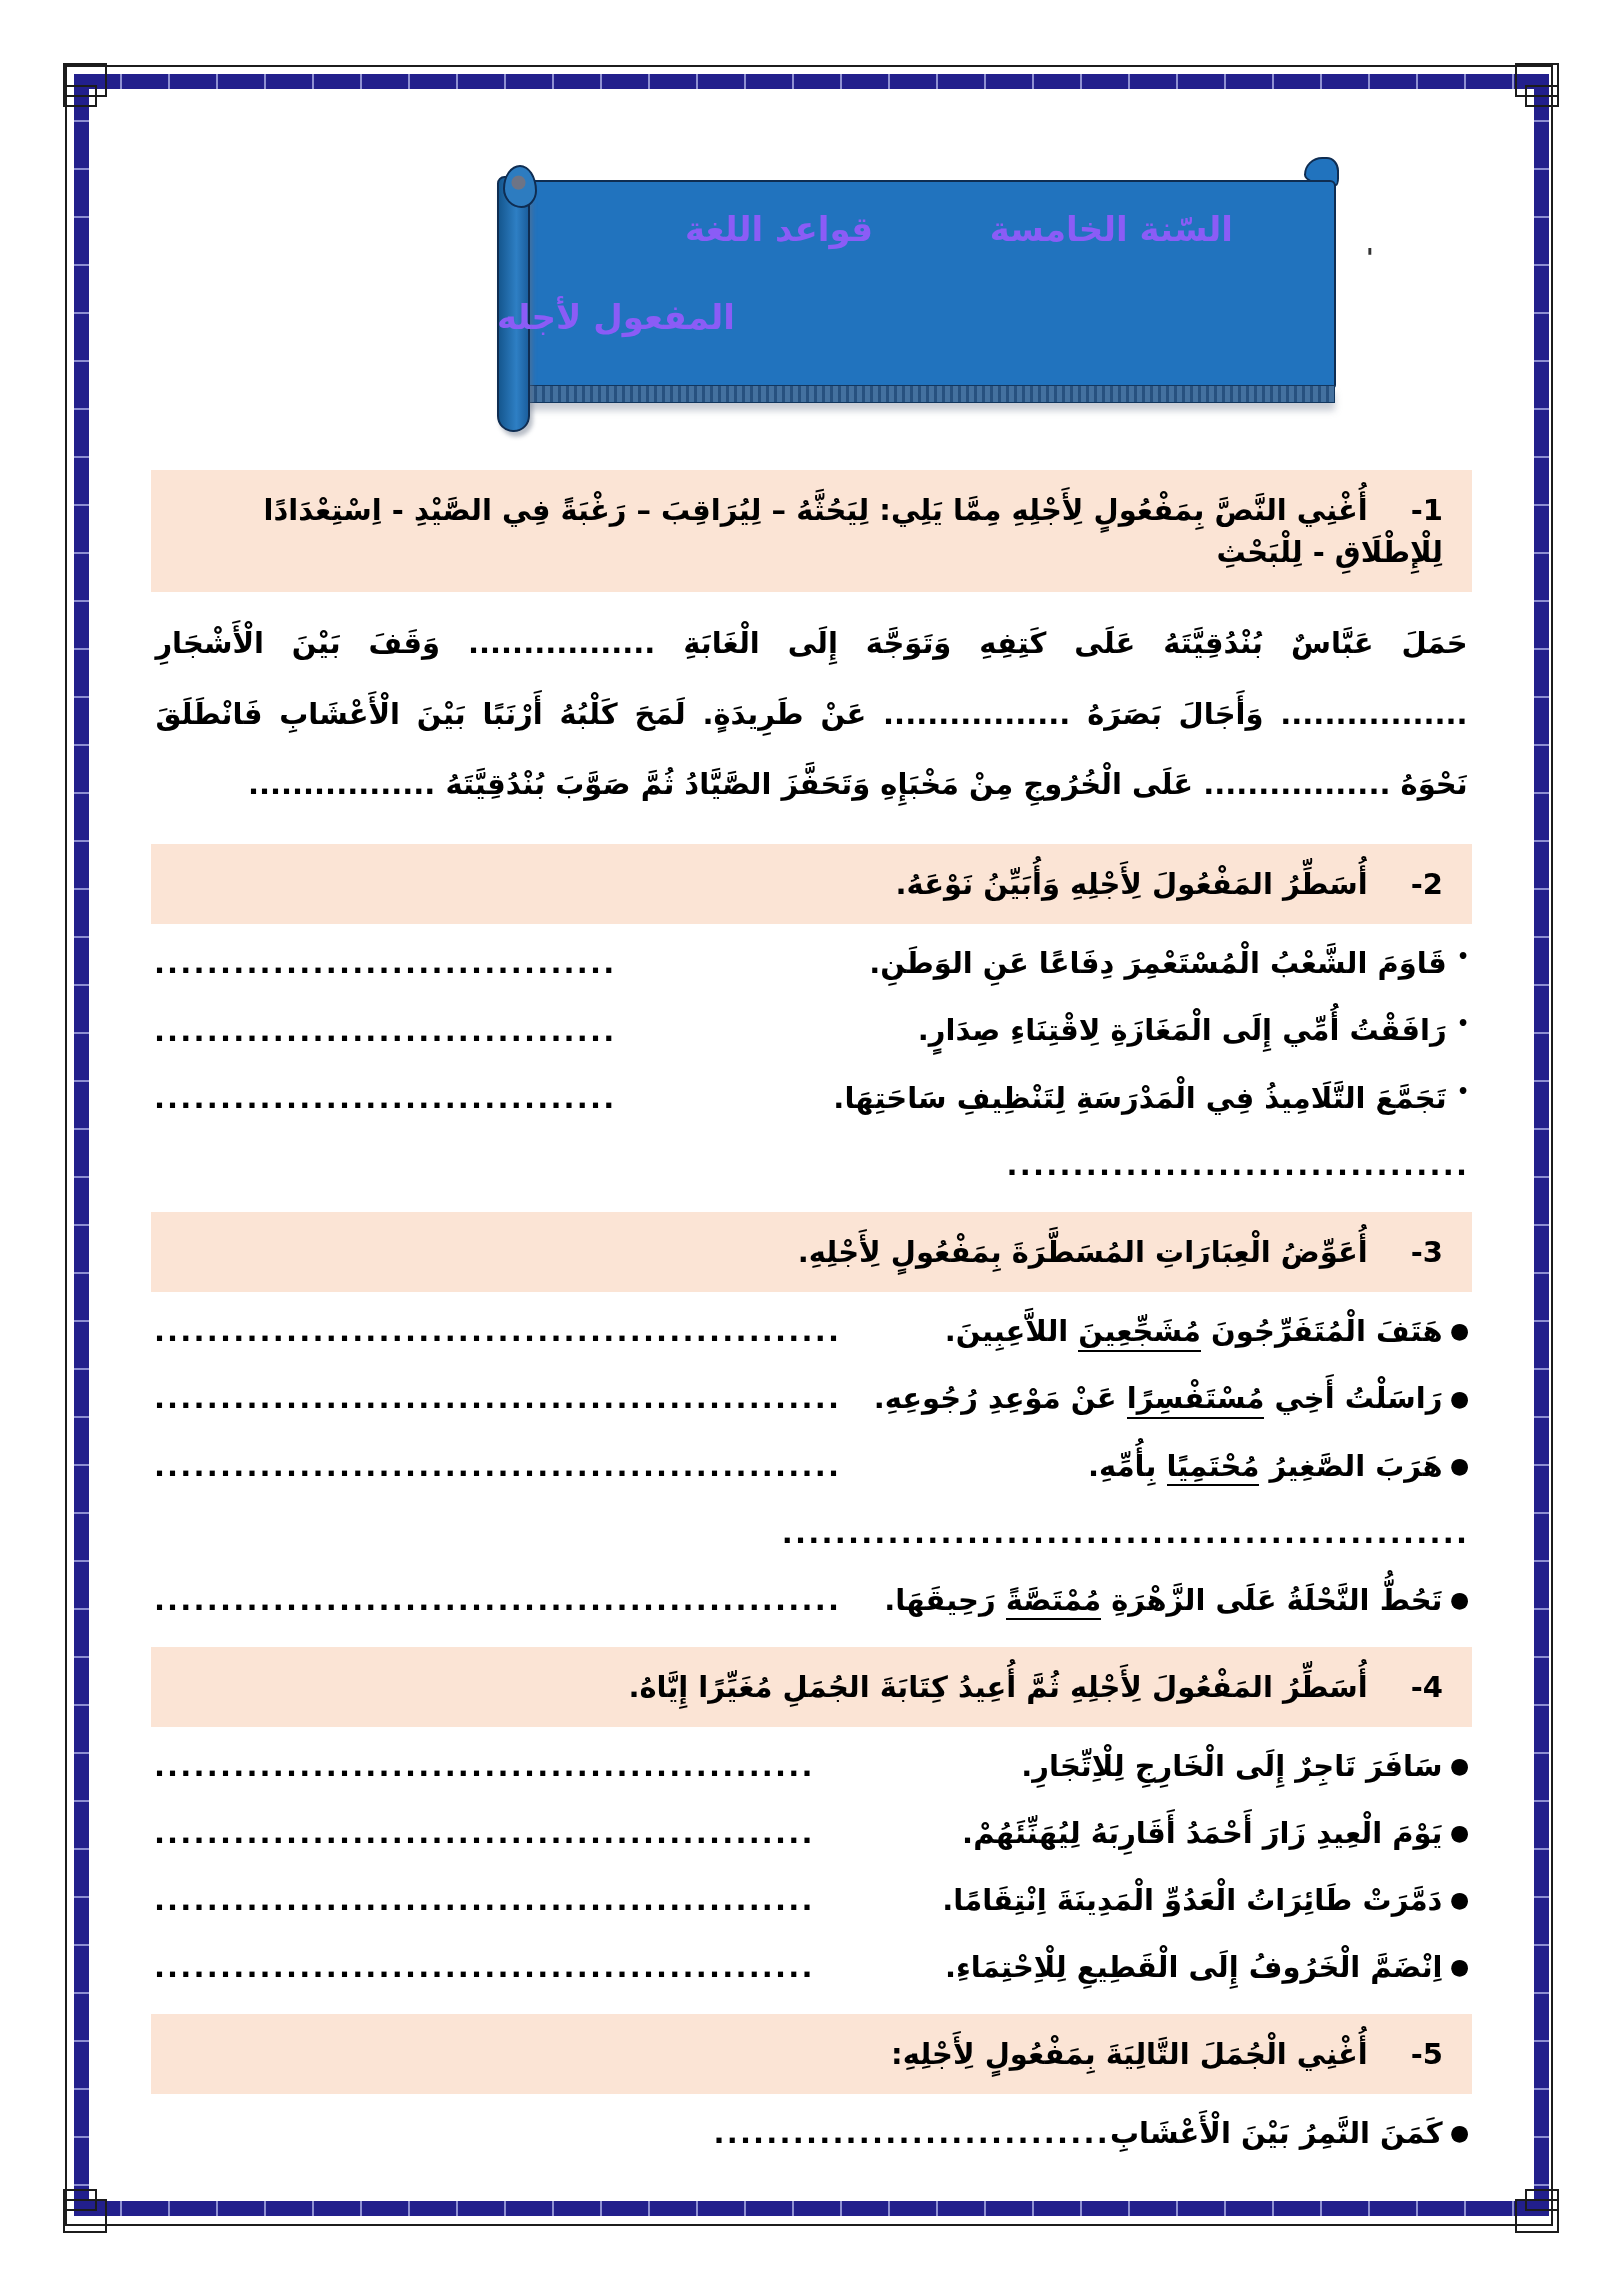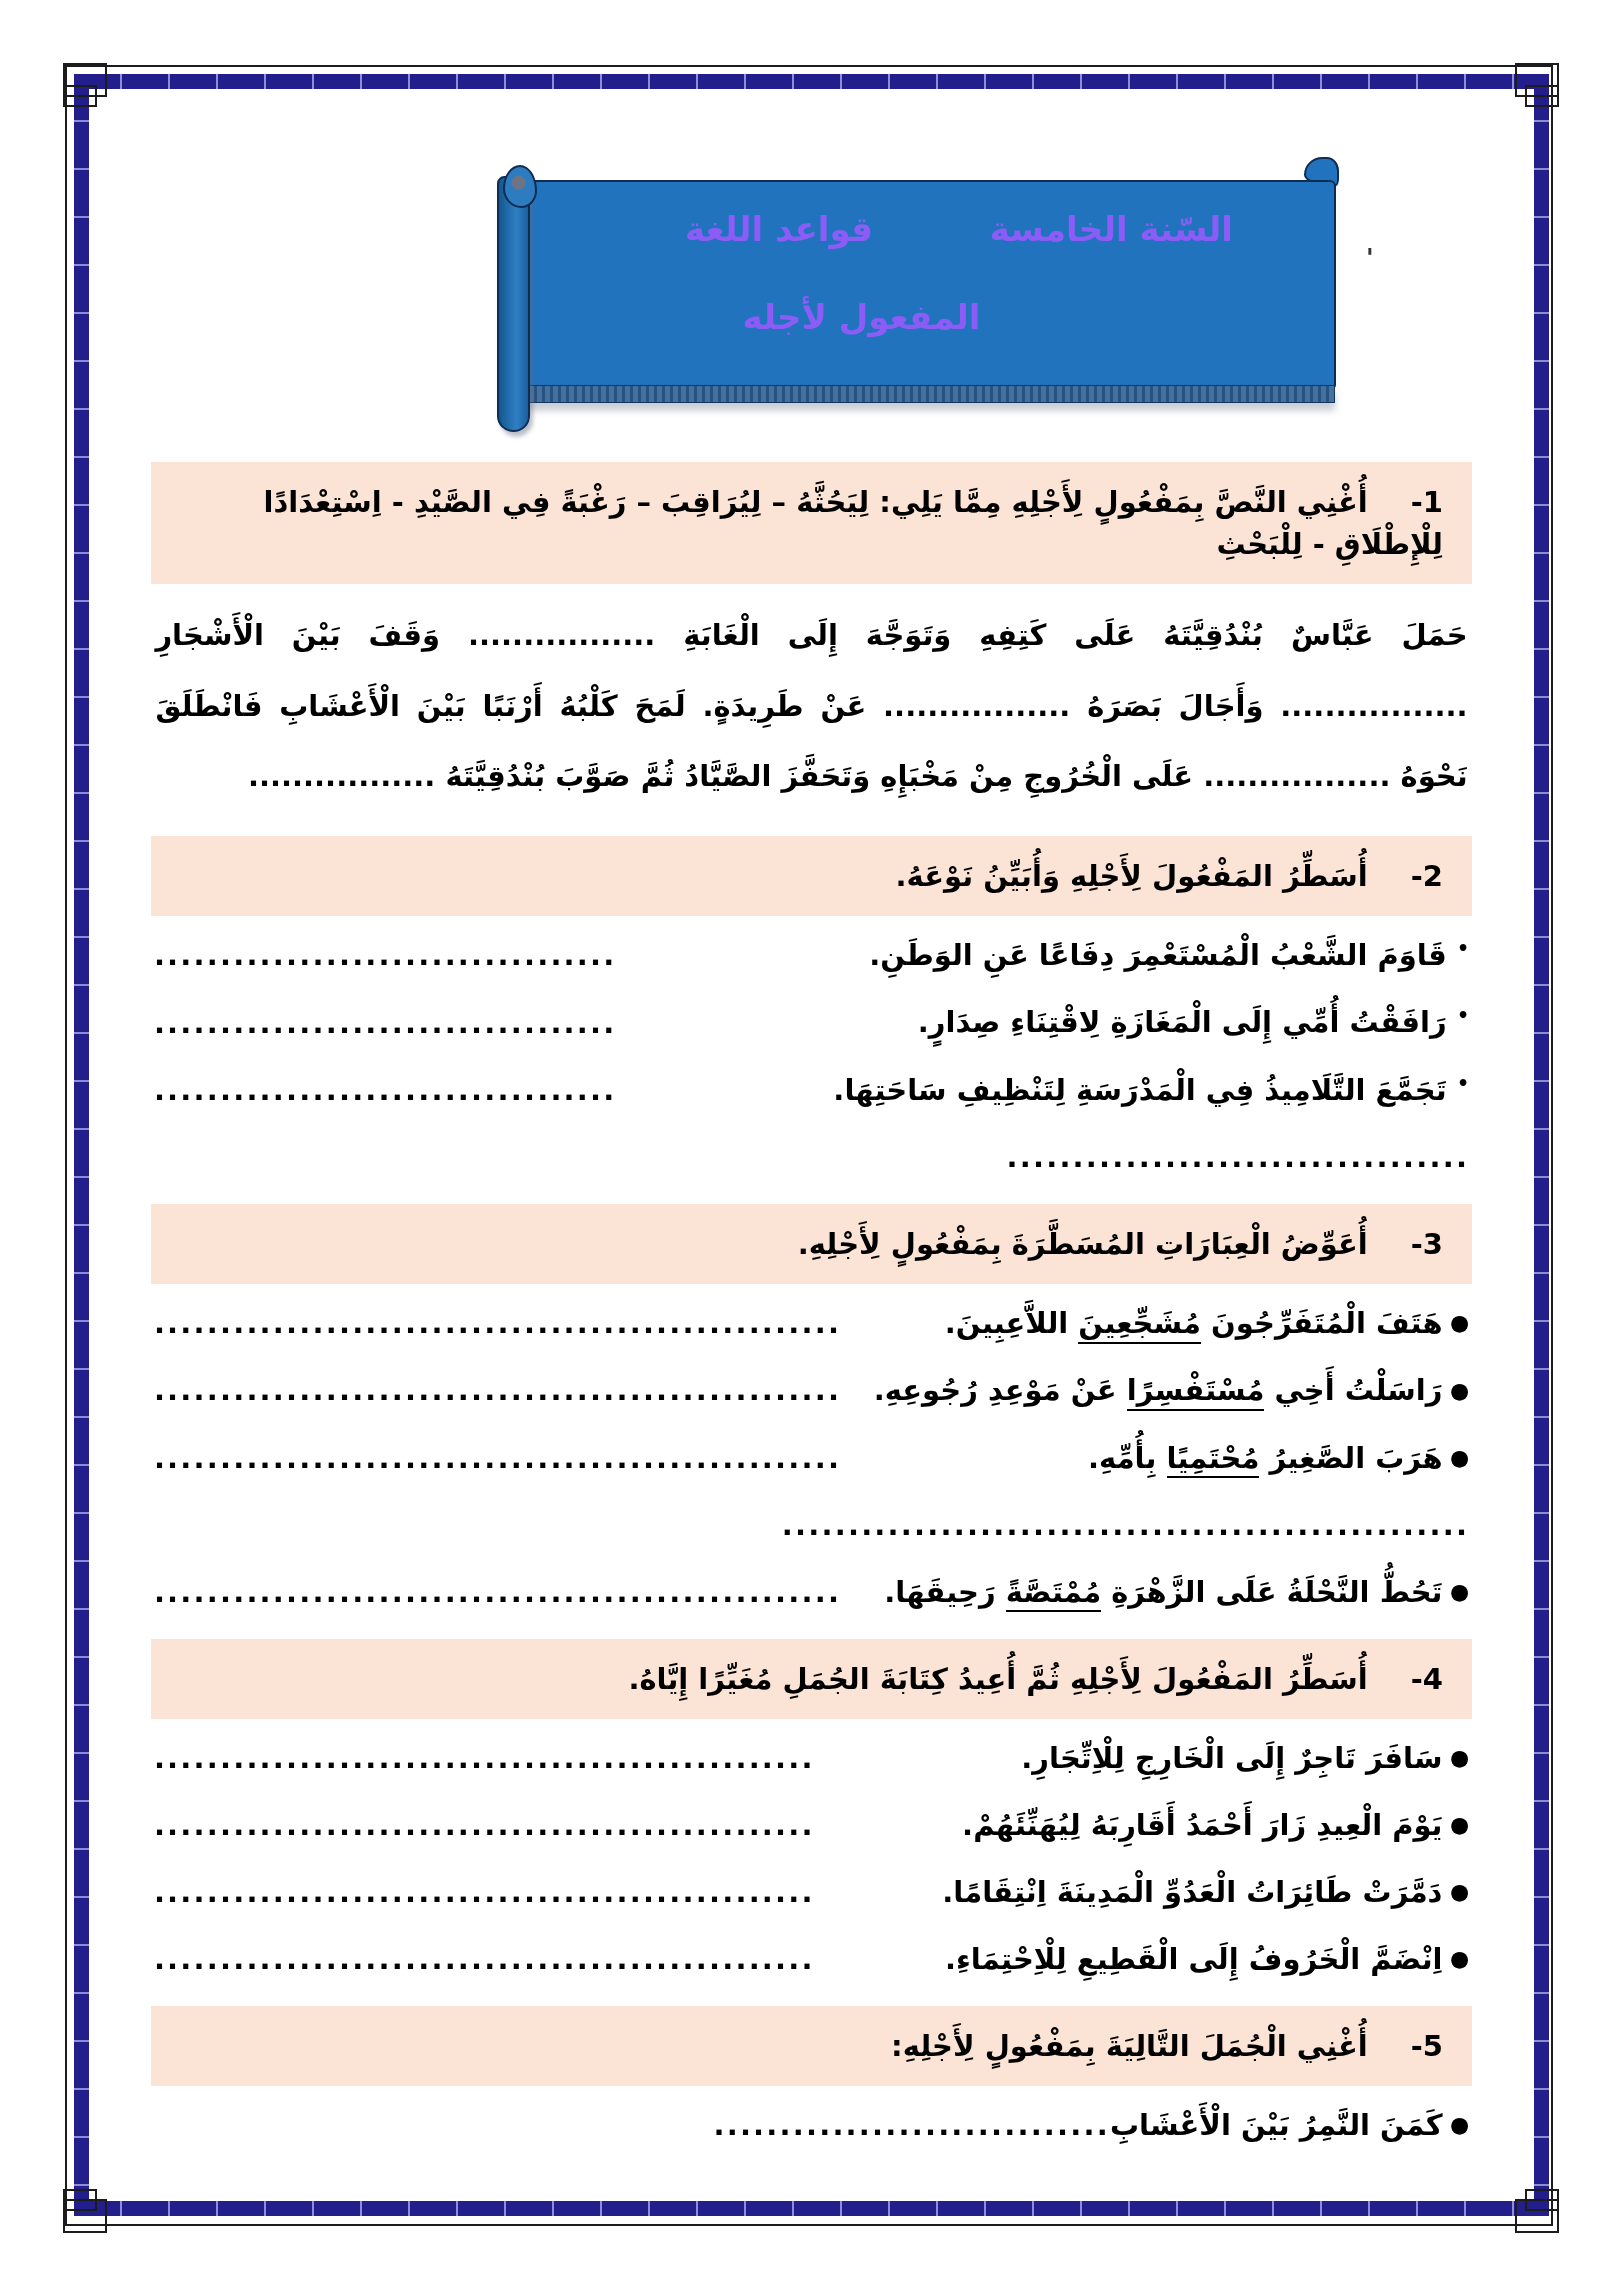--- a/index.html
+++ b/index.html
@@ -62,29 +62,29 @@
     box-sizing:border-box;
   }
   .banner-curl-right{
     position:absolute;right:-2.9px;top:-8.8px;width:35px;height:29px;
     background:#2173be;border:2.2px solid #0f2d52;box-sizing:border-box;
     border-radius:60% 40% 10% 90%/70% 55% 30% 45%;
   }
   .banner-text{position:absolute;color:#8b5cf6;font-size:34px;white-space:nowrap;}
   .banner-grade{top:44px;right:103px;margin-left:9px;}
   .banner-course{top:44px;left:188px;}
-  .banner-title{top:132px;left:0;right:110px;text-align:center;}
+  .banner-title{top:132px;left:0;right:110px;text-align:left;}
 
   
   .sec-header{
     background:#fbe4d5;padding:19px 29px;margin-top:25px;
     font-size:29px;line-height:1.45;
   }
   .sec-num{display:inline-block;margin-inline-end:43px;}
-  .s1-header{margin-top:32px;}
+  .s1-header{margin-top:40px;}
   .exercise-paragraph{
     margin-top:16px;font-size:29px;line-height:2.42;text-align:justify;
     padding:0 4.4px;
   }
   .items{margin-top:19px;}
   .item{
     display:flex;justify-content:space-between;align-items:flex-end;
     font-size:29px;line-height:1.4;margin-bottom:26.5px;padding:0 2.9px;
   }
   .item.inline{justify-content:flex-start;}

